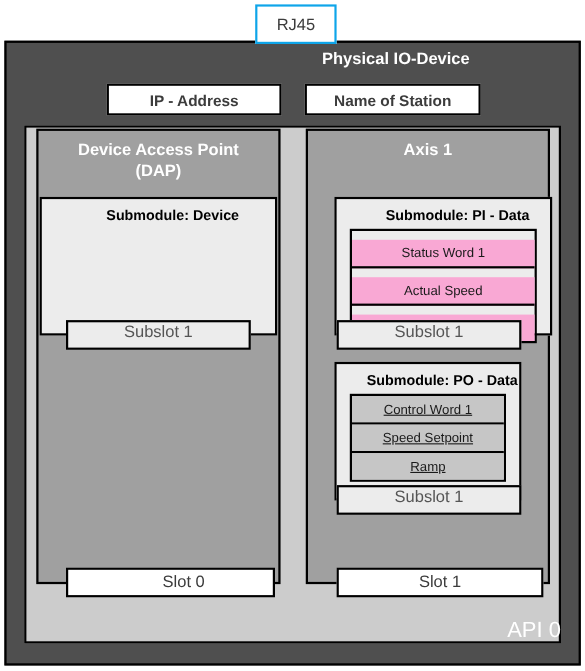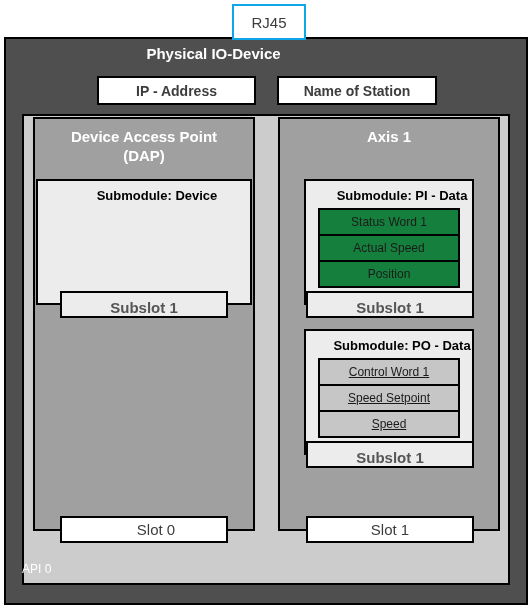--- a/index.html
+++ b/index.html
@@ -30,21 +30,21 @@
 
   
   .device {
     left: 4px; top: 37px; width: 524px; height: 568px;
     background: #4f4f4f;
     border: 2px solid #000000;
     z-index: 1;
   }
   .device-title {
     left: 0px; top: 45px; width: 427px; height: 22px;
-    text-align: center;
+    text-align: right;
     font-size: 15px; font-weight: bold; color: #ffffff;
     z-index: 4;
   }
 
   
   .idbox {
     top: 76px; height: 29px;
     background: #ffffff;
     border: 2px solid #000000;
     display: flex; align-items: center; justify-content: center;
@@ -56,22 +56,22 @@
 
   
   .api {
     left: 22px; top: 114px; width: 488px; height: 471px;
     background: #cccccc;
     border: 2px solid #000000;
     z-index: 2;
   }
   .api-label {
     left: 22px; top: 562px; width: 488px; height: 20px;
-    text-align: left;
-    font-size: 12px; color: #ffffff;
+    text-align: right;
+    font-size: 20px; color: #ffffff;
     z-index: 6;
   }
 
   
   .slot {
     top: 117px; height: 414px;
     background: #a0a0a0;
     border: 2px solid #000000;
     z-index: 3;
     padding-left: 40px;
@@ -86,68 +86,68 @@
     line-height: 19px;
   }
 
   
   .submodule {
     background: #ececec;
     border: 2px solid #000000;
     z-index: 4;
   }
   .submodule.dap  { left: 36px;  top: 179px; width: 216px; height: 126px; }
-  .submodule.pi   { left: 304px; top: 179px; width: 170px; height: 126px; }
+  .submodule.pi   { left: 304px; top: 179px; width: 198px; height: 126px; }
   .submodule.po   { left: 304px; top: 329px; width: 170px; height: 126px; }
 
   .sm-title {
     position: absolute; left: 0; top: 7px; width: 100%;
     text-align: center;
     font-size: 13px; font-weight: bold; color: #000000; margin-left: 13px;
   }
 
   
   .rows {
     position: absolute; left: 12px; right: 12px; top: 27px;
     border: 2px solid #000000;
   }
   .row {
     height: 24px;
     display: flex; align-items: center; justify-content: center;
     font-size: 12px; color: #1a1a1a;
     border-bottom: 2px solid #000000;
   }
   .row:last-child { border-bottom: none; }
-  .rows.light .row { background: #15803d; }
+  .rows.light .row { background: #f9a8d4; margin-top: 8px; }
   .rows.shaded .row { background: #c6c6c6; text-decoration: underline; }
 
   
   .subslot {
     height: 27px;
     background: #ececec;
     border: 2px solid #000000;
-    display: flex; align-items: flex-end; justify-content: center;
-    font-size: 15px; font-weight: bold; color: #555555;
+    display: flex; align-items: flex-start; justify-content: center;
+    font-size: 15px; font-weight: normal; color: #555555;
     z-index: 7;
   }
   .subslot.dap { left: 60px;  top: 291px; width: 168px; }
   .subslot.pi  { left: 306px; top: 291px; width: 168px; }
   .subslot.po  { left: 306px; top: 441px; width: 168px; }
 
   
   .slotlabel {
     top: 516px; height: 27px;
     background: #ffffff;
     border: 2px solid #000000;
     display: flex; align-items: center; justify-content: center;
     font-size: 15px; color: #3c3c3c;
     z-index: 7;
   }
-  .slotlabel.s0 { left: 60px;  width: 168px; padding-left: 24px; }
-  .slotlabel.s1 { left: 306px; width: 168px; }
+  .slotlabel.s0 { left: 60px;  width: 190px; padding-left: 24px; }
+  .slotlabel.s1 { left: 306px; width: 188px; }
 </style>
 </head>
 <body>
 
 <div class="abs rj45">
   <span>RJ45</span>
 </div>
 
 <div class="abs device"></div>
 <div class="abs device-title">Physical IO-Device</div>
@@ -185,21 +185,21 @@
     <div class="row">Actual Speed</div>
     <div class="row">Position</div>
   </div>
 </div>
 
 <div class="abs submodule po">
   <div class="sm-title">Submodule: PO - Data</div>
   <div class="rows shaded">
     <div class="row">Control Word 1</div>
     <div class="row">Speed Setpoint</div>
-    <div class="row">Speed</div>
+    <div class="row">Ramp</div>
   </div>
 </div>
 
 <div class="abs subslot dap">
   <span>Subslot 1</span>
 </div>
 <div class="abs subslot pi">
   <span>Subslot 1</span>
 </div>
 <div class="abs subslot po">

